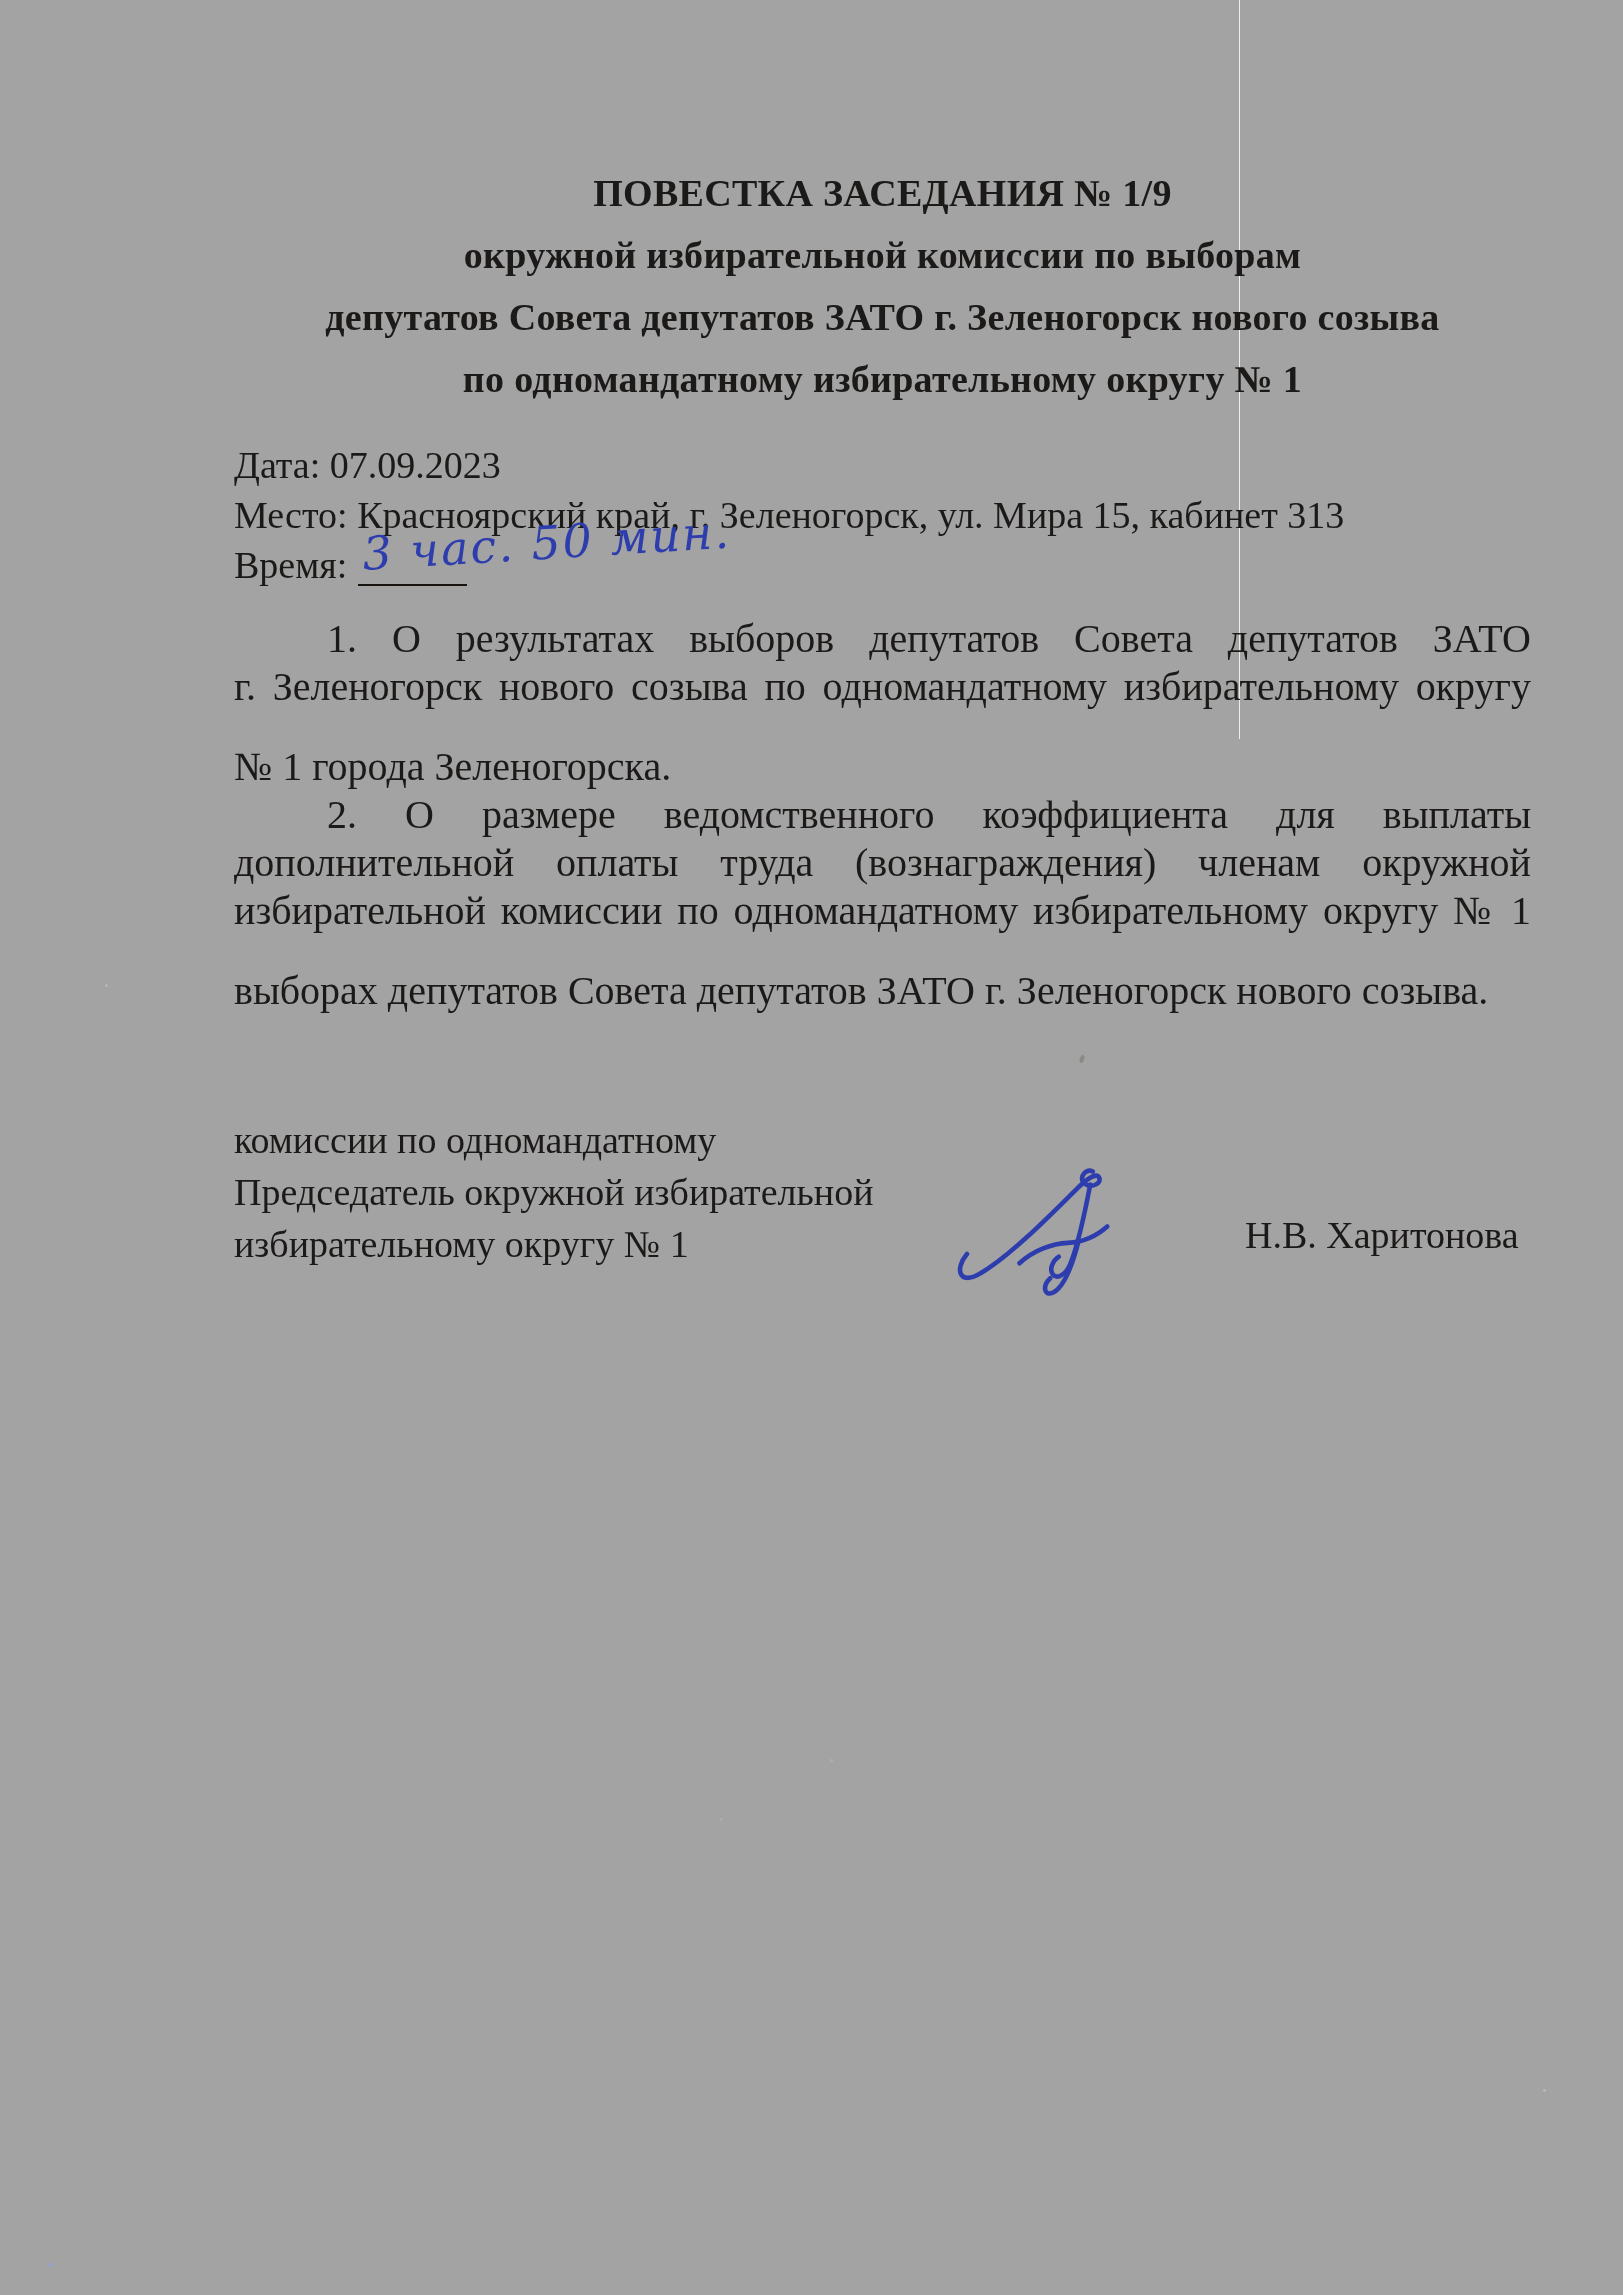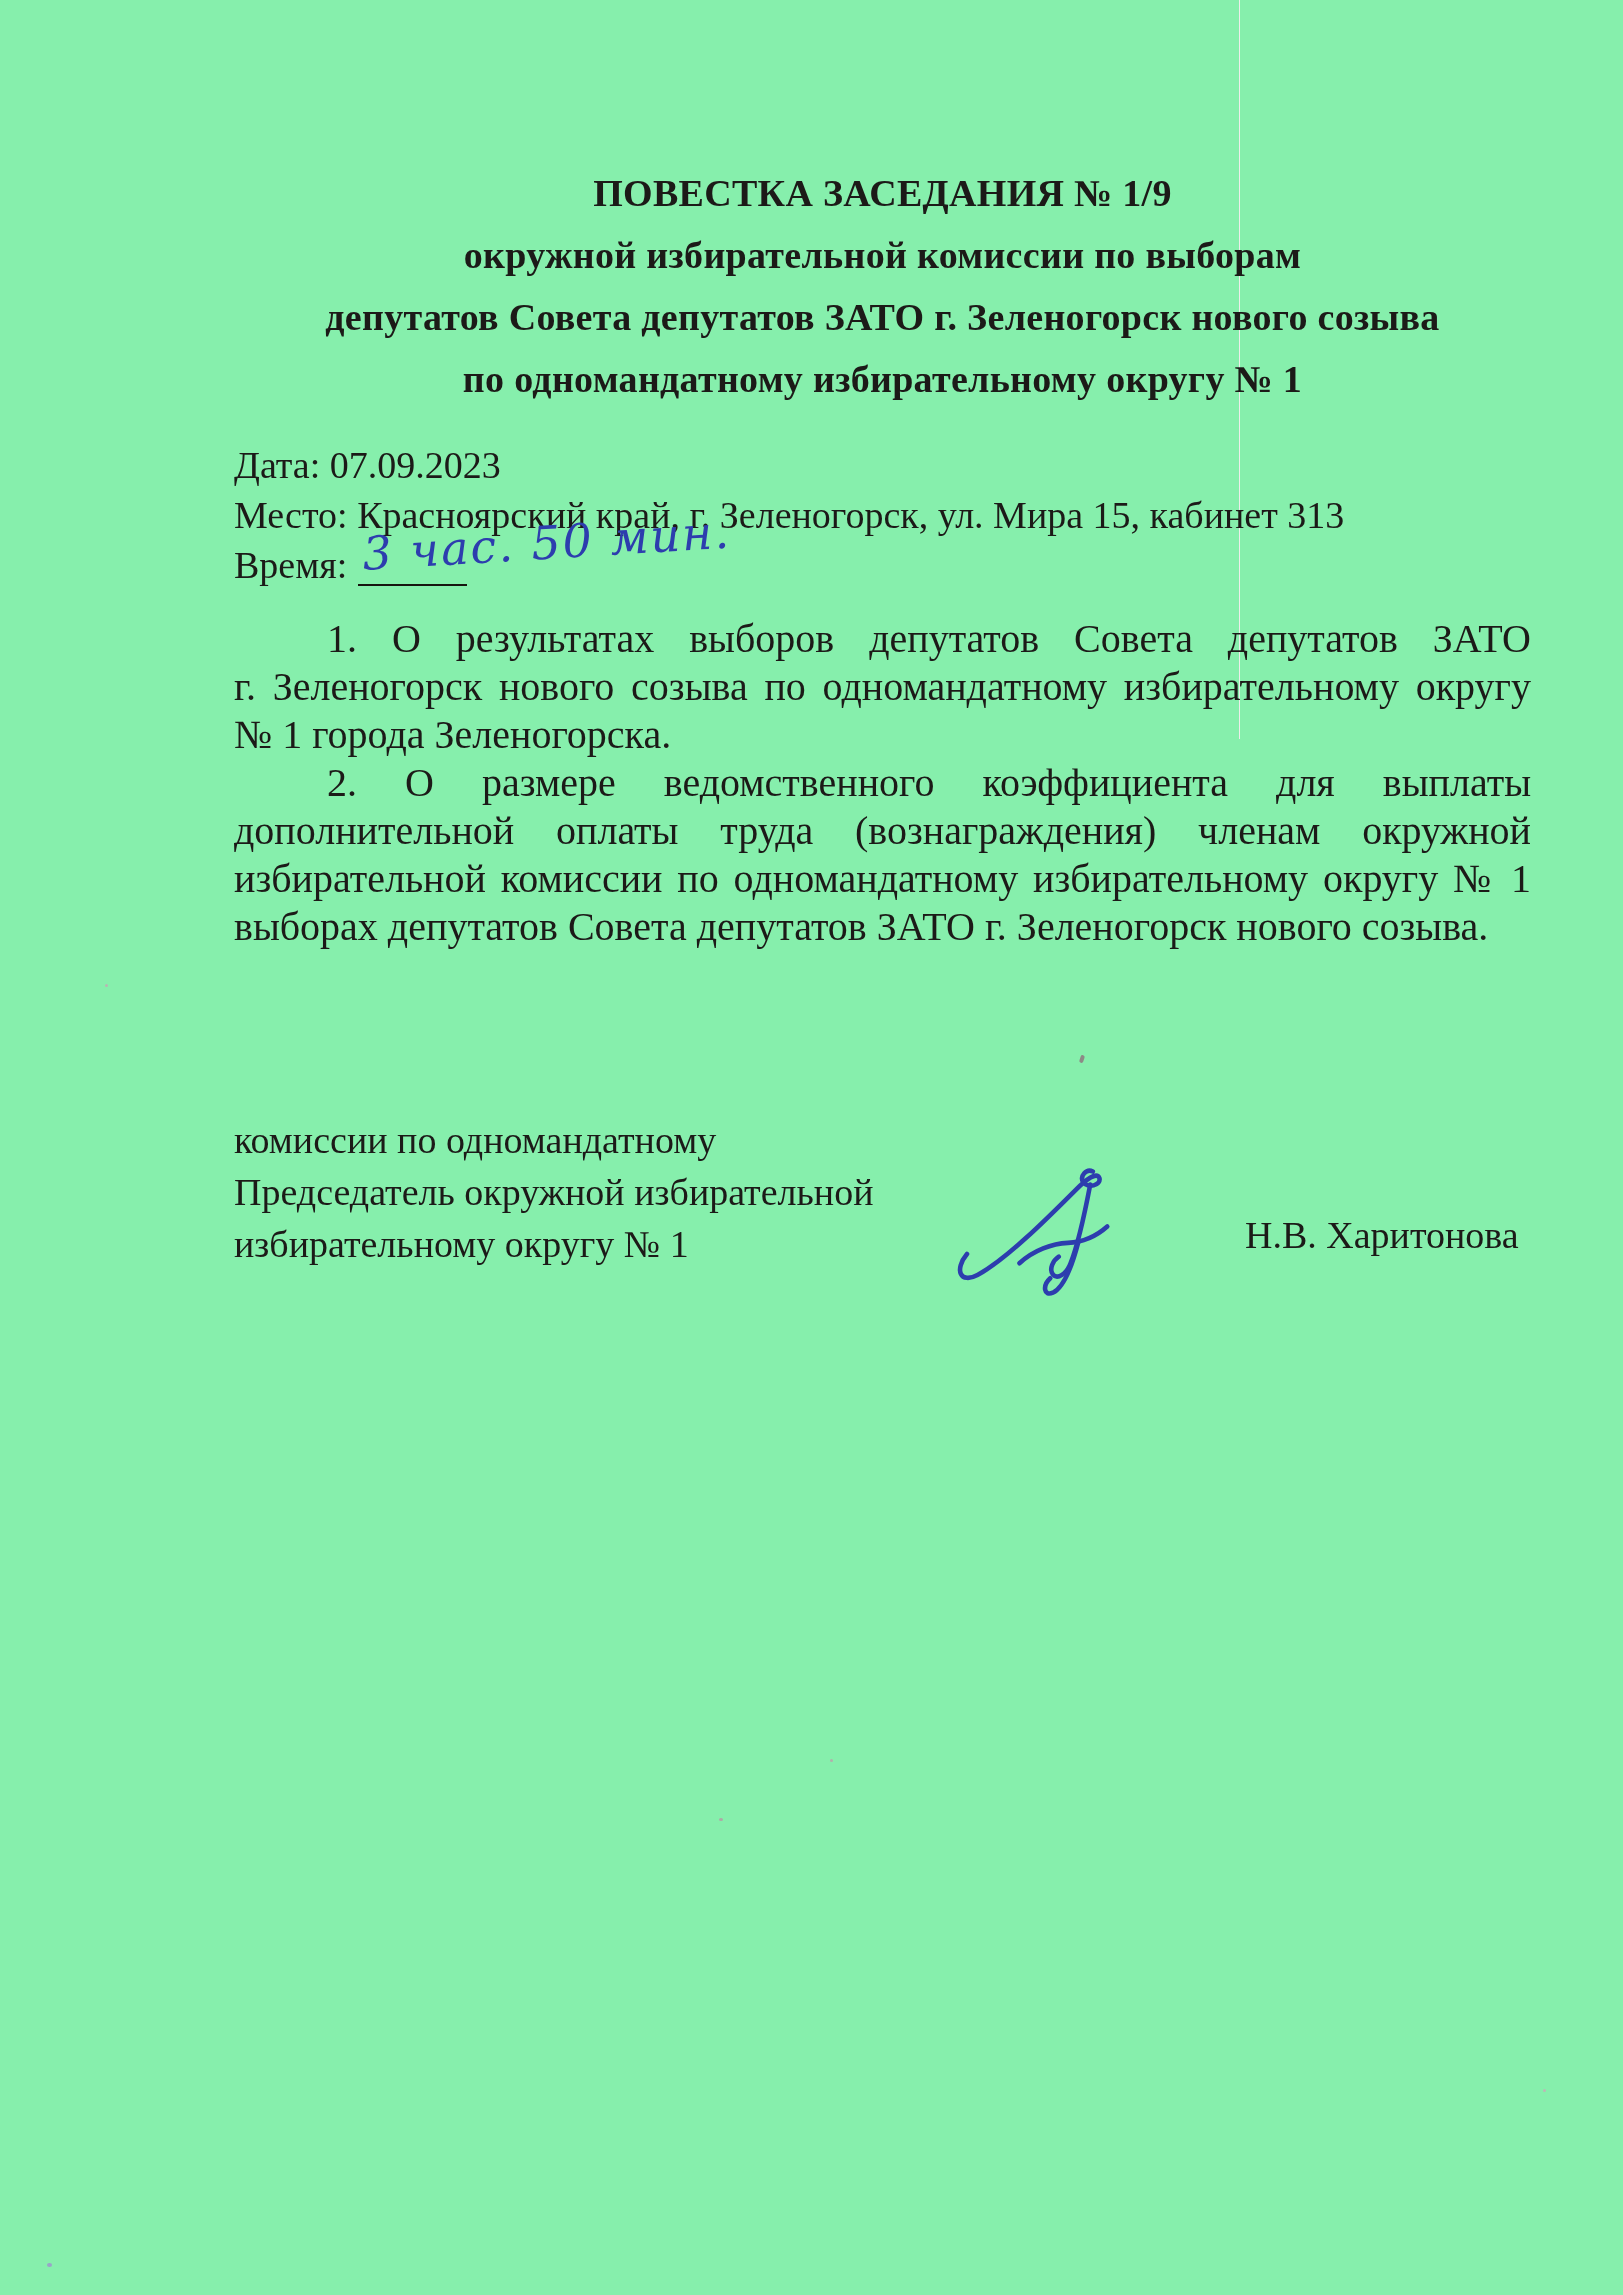--- a/index.html
+++ b/index.html
@@ -10,21 +10,21 @@
   body{
     width:1623px;height:2295px;
     background:#ffffff;
     font-family:"Liberation Serif", serif;
     color:var(--text);
     position:relative;
     overflow:hidden;
   }
   .sheet{
     position:absolute;inset:0;
-    background:#86efac;
+    background:#a3a3a3;
   }
   
   .scan-line{
     position:absolute;left:1239px;top:0;width:1.3px;height:739px;
     background:#eeeeea;
   }
   .speck{position:absolute;border-radius:50%;}
 
   .title-block{
     position:absolute;left:234px;top:162px;width:1297px;
@@ -55,21 +55,21 @@
   .body-block{
     position:absolute;left:234px;top:615px;width:1297px;
     font-size:40px;line-height:48px;
   }
   .jline{
     text-align:justify;
     text-align-last:justify;
     height:48px;overflow:hidden;
   }
   .jline.first{ padding-left:93px; }
-  .jline.last{ text-align-last:left; }
+  .jline.last{ text-align-last:left;margin-top:32px; }
   .sign-block{
     position:absolute;left:234px;top:1114px;width:641px;
     font-size:38px;line-height:52px;
   }
   .signee-name{
     position:absolute;left:1245px;top:1216px;
     font-size:38px;line-height:39px;white-space:nowrap;text-align:right;
   }
   .signature-svg{
     position:absolute;left:946px;top:1157px;width:177px;height:141px;

